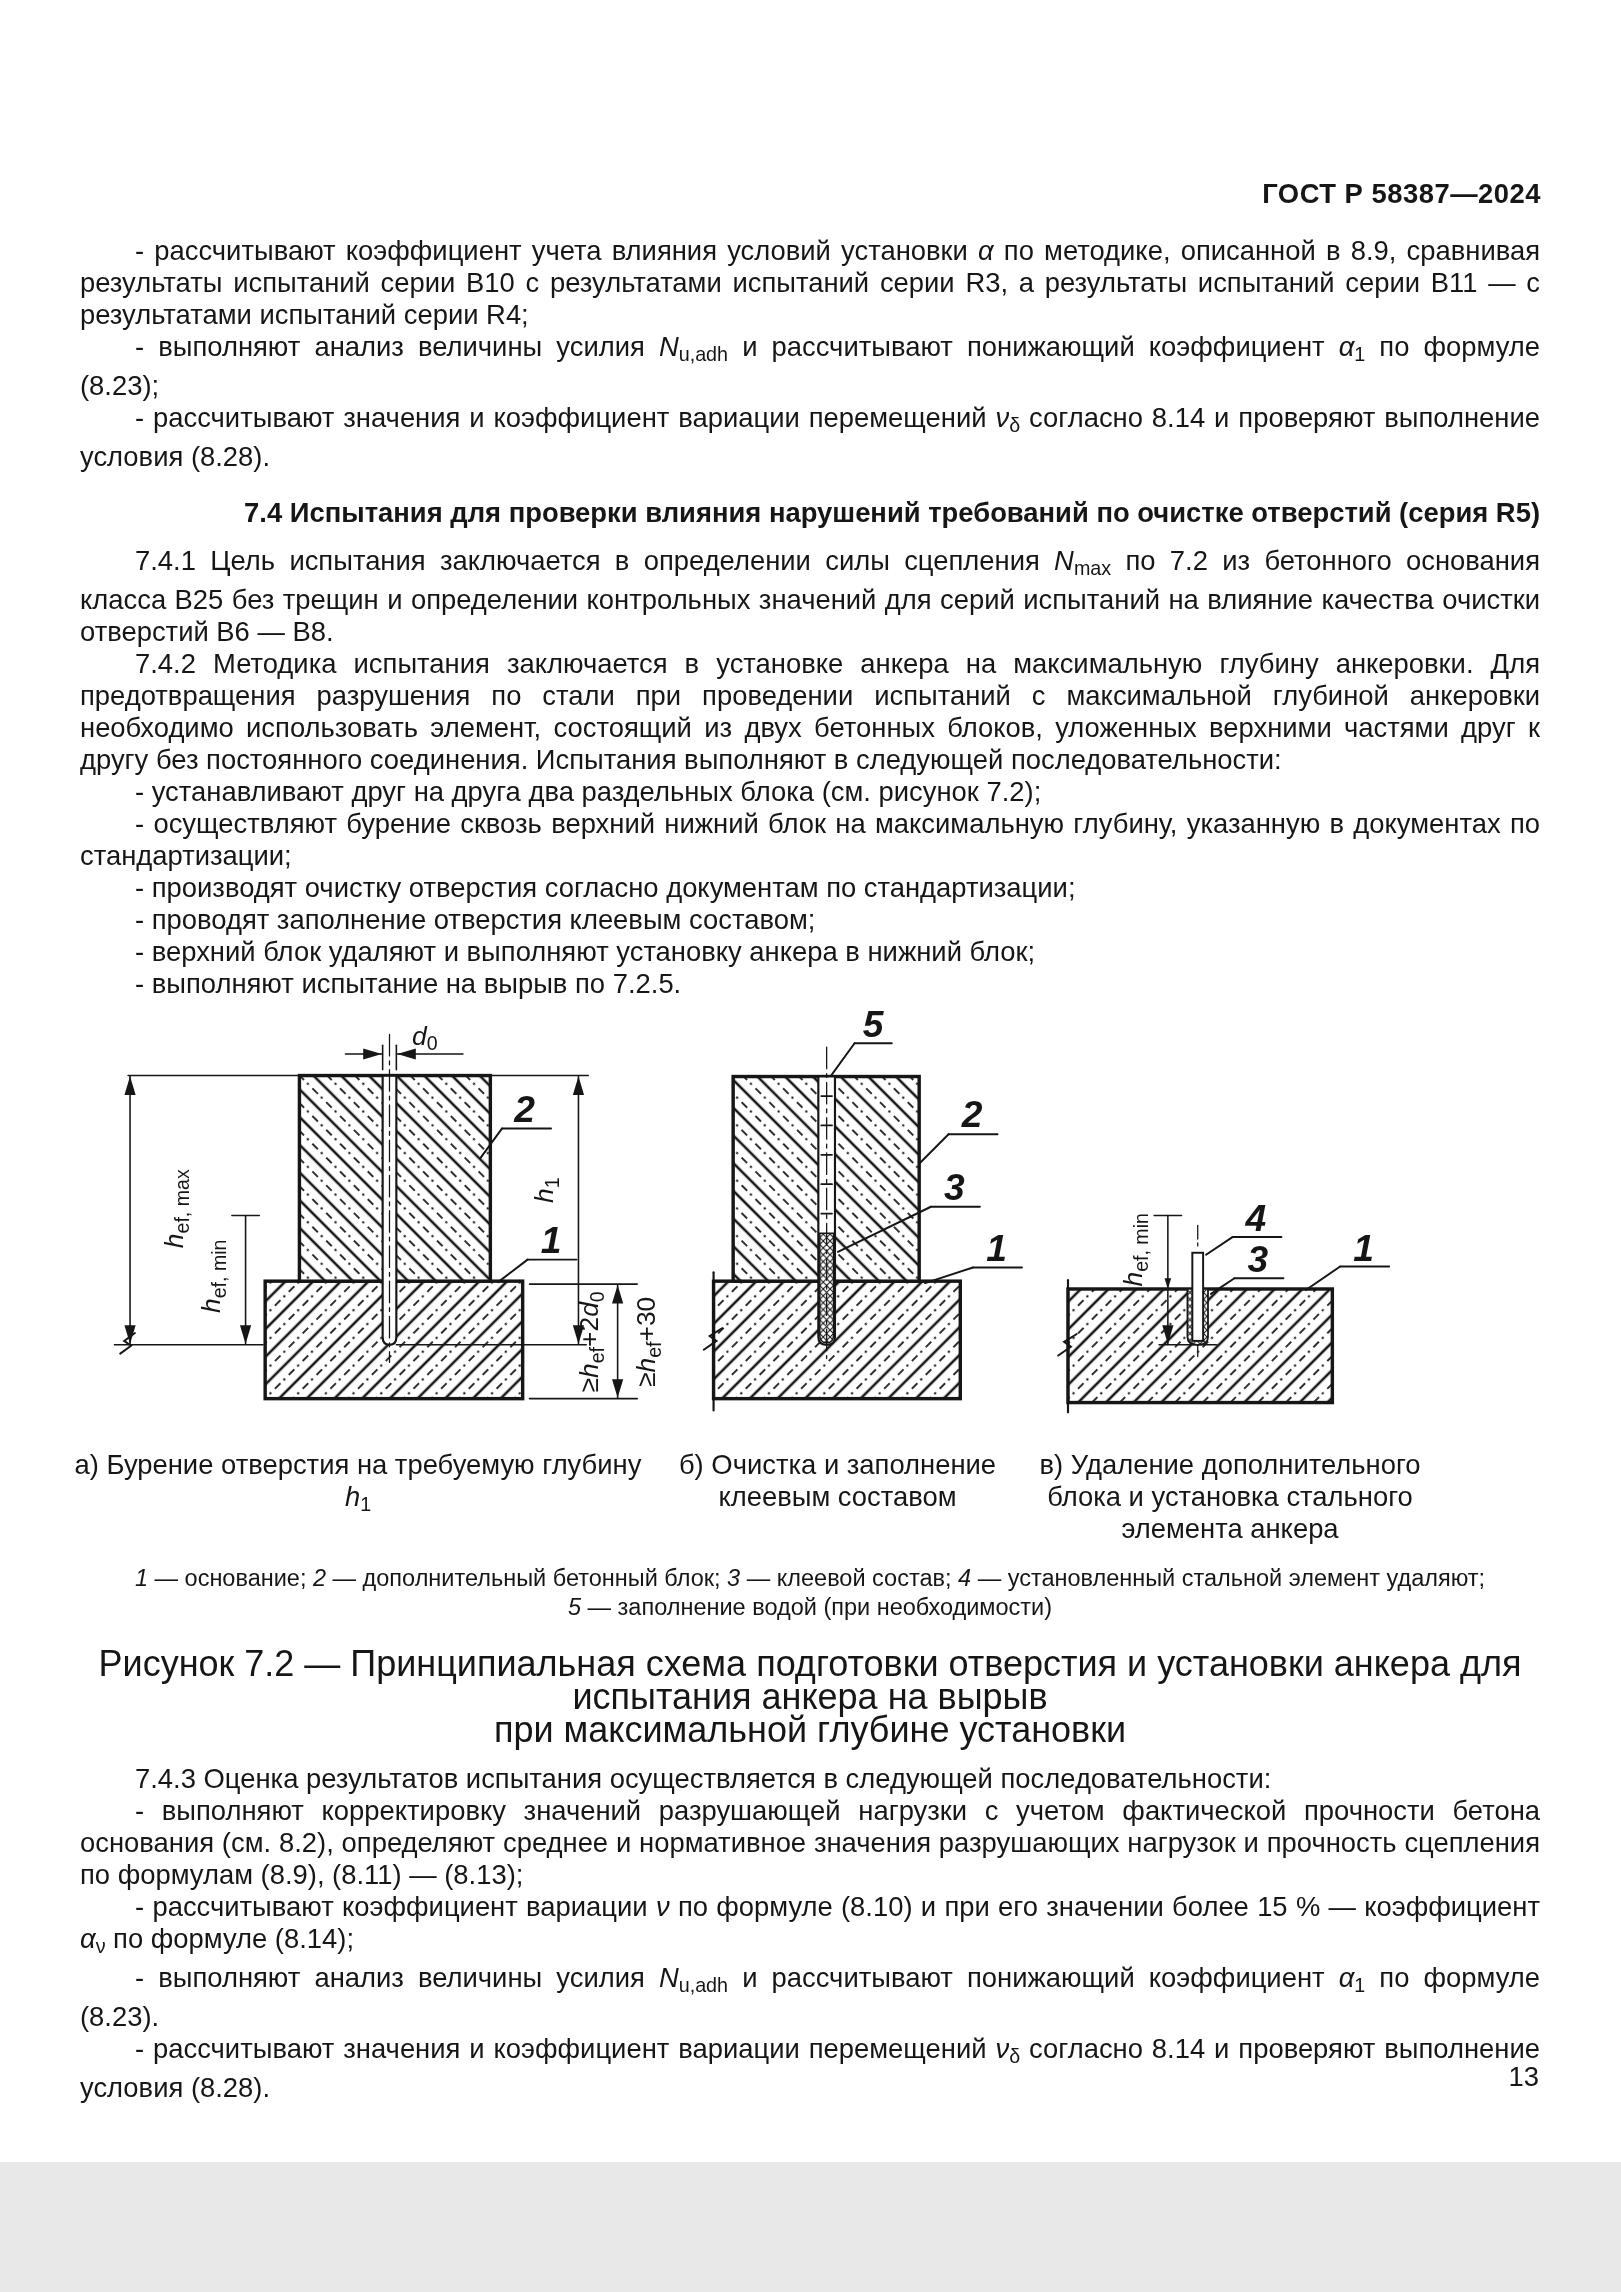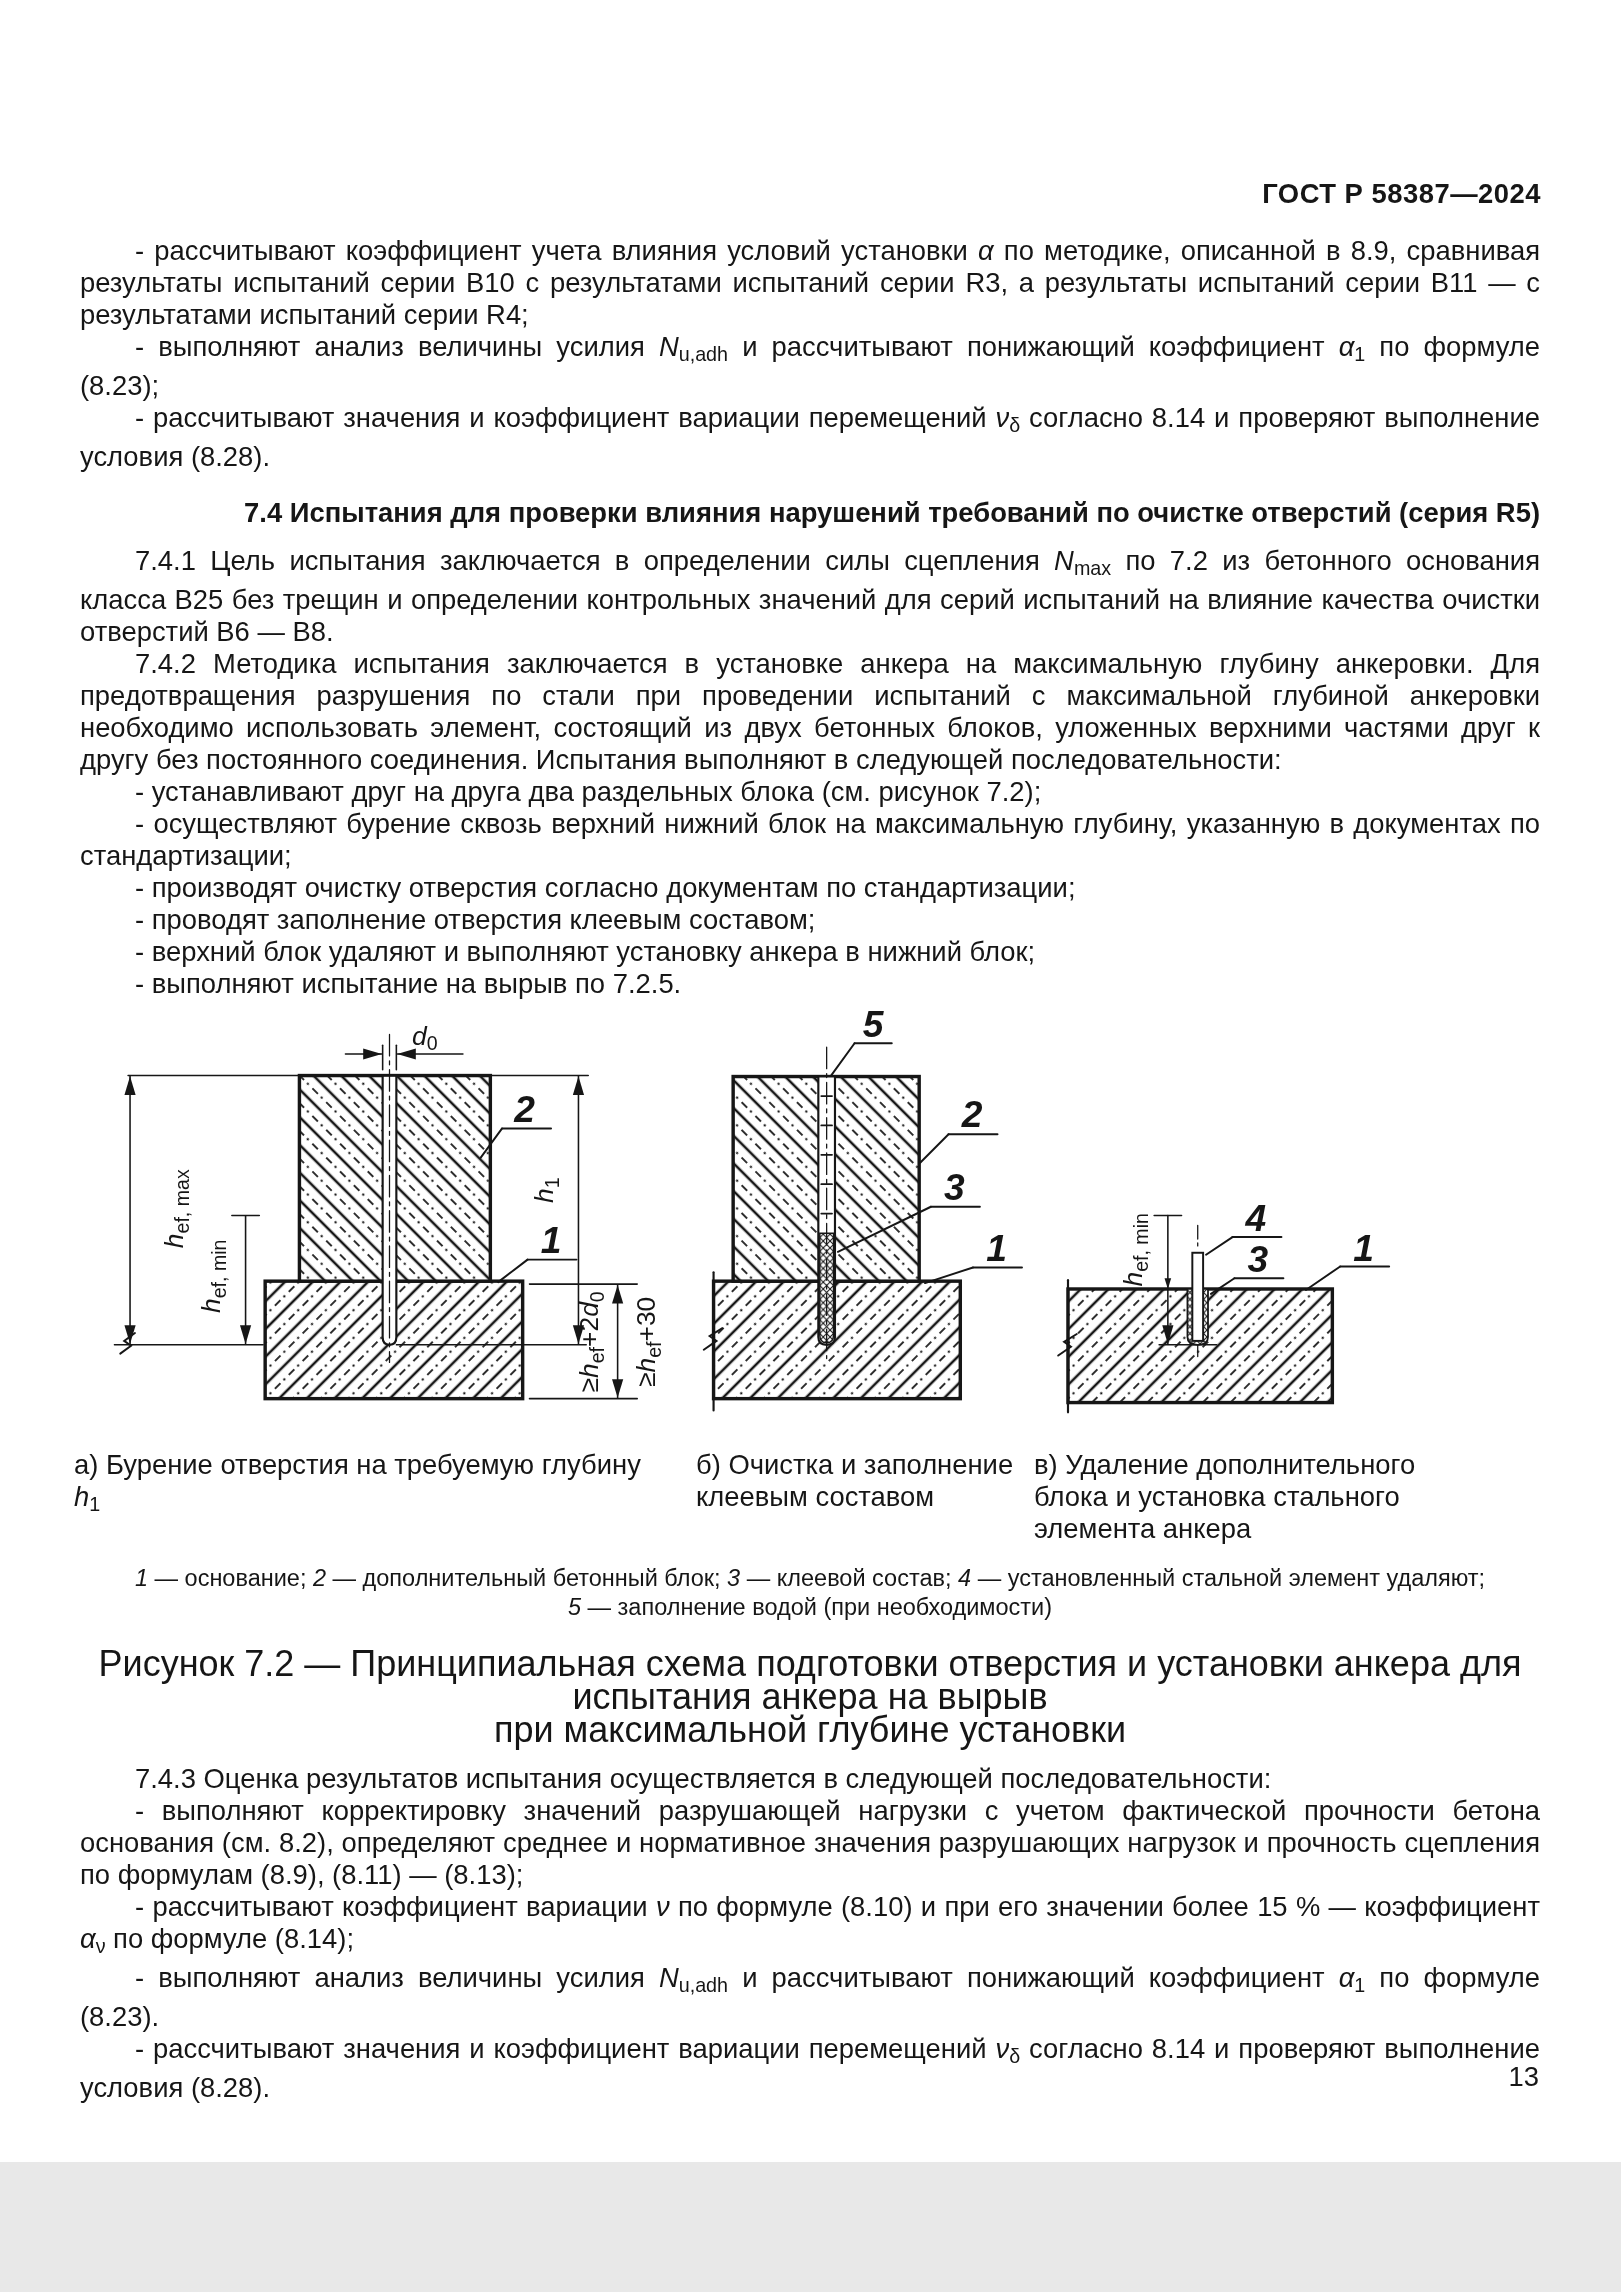--- a/index.html
+++ b/index.html
@@ -24,23 +24,23 @@
   .i{font-style:italic;}
   .sub{font-size:0.72em;vertical-align:-0.25em;}
   .isub{font-size:0.72em;vertical-align:-0.25em;}
   .fig-svg{position:absolute;left:0;top:1008px;}
   svg text{font-family:"Liberation Sans",sans-serif;fill:#161616;}
   text.dim{font-size:27px;font-style:italic;}
   text.dim tspan.s{font-size:20px;font-style:normal;}
   text.dim tspan.n{font-style:normal;}
   text.pos{font-size:38px;font-weight:700;font-style:italic;}
   .caps{position:absolute;top:1449px;left:0;width:1621px;font-size:27.4px;line-height:32px;}
-  .cap{position:absolute;text-align:left;}
+  .cap{position:absolute;text-align:center;}
   .cap-a{left:74px;width:568px;}
-  .cap-b{left:676px;width:323px;margin-left:20px;}
+  .cap-b{left:676px;width:323px;}
   .cap-c{left:1034px;width:392px;}
   .legend{
     position:absolute;top:1564px;left:80px;width:1460px;
     font-size:23.5px;line-height:29px;text-align:center;
   }
   .figcaption{
     position:absolute;top:1647px;left:80px;width:1460px;
     font-size:36px;line-height:33px;text-align:center;
   }
   .page-number{position:absolute;top:2061px;right:82px;font-size:27.4px;}

